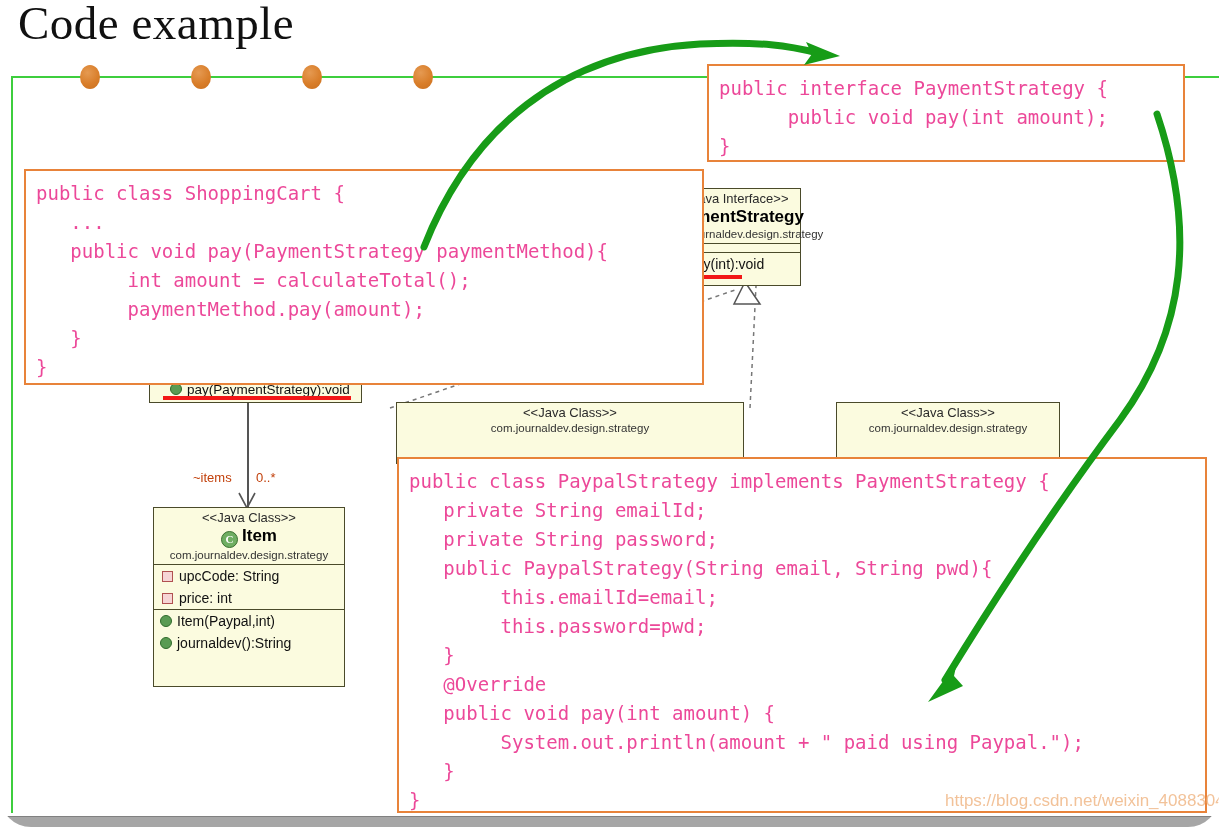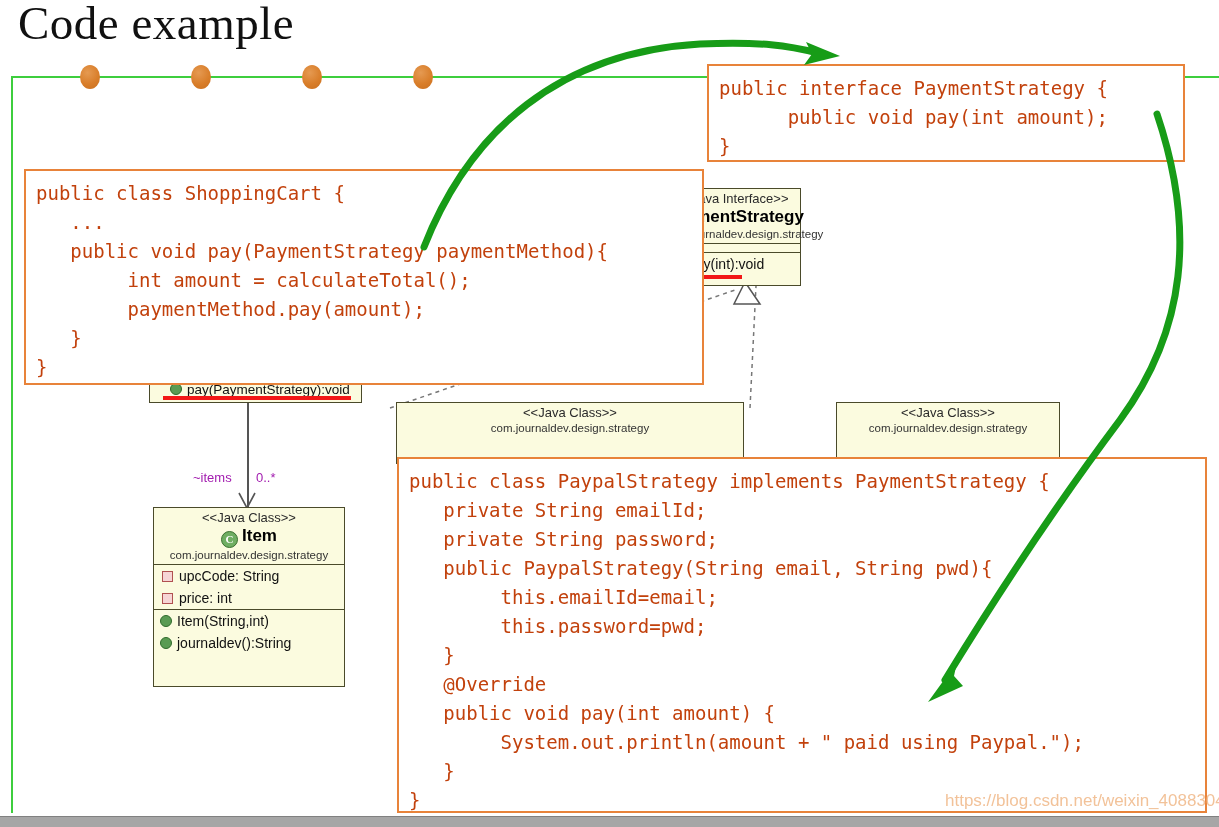--- a/index.html
+++ b/index.html
@@ -9,20 +9,21 @@
   }
   body {
     font-family: "Liberation Sans", sans-serif;
   }
   #slide {
     position: relative;
     width: 1219px;
     height: 827px;
     background: #ffffff;
     overflow: hidden;
+    border-radius: 31px;
   }
 
   
   #slide-title {
     position: absolute;
     left: 18px;
     top: -4px;
     font-family: "Liberation Serif", serif;
     font-size: 47px;
     color: #111111;
@@ -156,34 +157,34 @@
     height: 4px;
     background: #f21717;
   }
   .uml-edge {
     position: absolute;
     background: #555;
   }
   .assoc-label {
     position: absolute;
     font-size: 13px;
-    color: #a21caf;
+    color: #c2410c;
     white-space: nowrap;
   }
 
   
   .code-box {
     position: absolute;
     background: #ffffff;
     border: 2px solid #e8833a;
     box-sizing: border-box;
     font-family: "DejaVu Sans Mono", monospace;
     font-size: 19px;
     line-height: 29px;
-    color: #c2410c;
+    color: #ec4899;
     white-space: pre;
     padding: 8px 10px;
     overflow: hidden;
   }
 
   
   #arrow-layer {
     position: absolute;
     left: 0;
     top: 0;
@@ -253,21 +254,21 @@
 
     <div class="uml-box" style="left:153px; top:507px; width:192px; height:180px;">
       <div class="uml-stereo">&lt;&lt;Java Class&gt;&gt;</div>
       <div class="uml-name"><span class="gicon">C</span><span>Item</span></div>
       <div class="uml-pkg">com.journaldev.design.strategy</div>
       <div class="uml-sep">
         <div class="uml-row"><span class="fmark"></span><span>upcCode: String</span></div>
         <div class="uml-row"><span class="fmark"></span><span>price: int</span></div>
       </div>
       <div class="uml-sep">
-        <div class="uml-row"><span class="cmark"></span><span>Item(String,int)</span></div>
+        <div class="uml-row"><span class="cmark"></span><span>Item(Paypal,int)</span></div>
         <div class="uml-row"><span class="cmark"></span><span>journaldev():String</span></div>
       </div>
     </div>
 
     <div class="uml-box" style="left:396px; top:402px; width:348px; height:62px;">
       <div class="uml-stereo">&lt;&lt;Java Class&gt;&gt;</div>
       <div class="uml-pkg">com.journaldev.design.strategy</div>
     </div>
 
     <div class="uml-box" style="left:836px; top:402px; width:224px; height:62px;">

